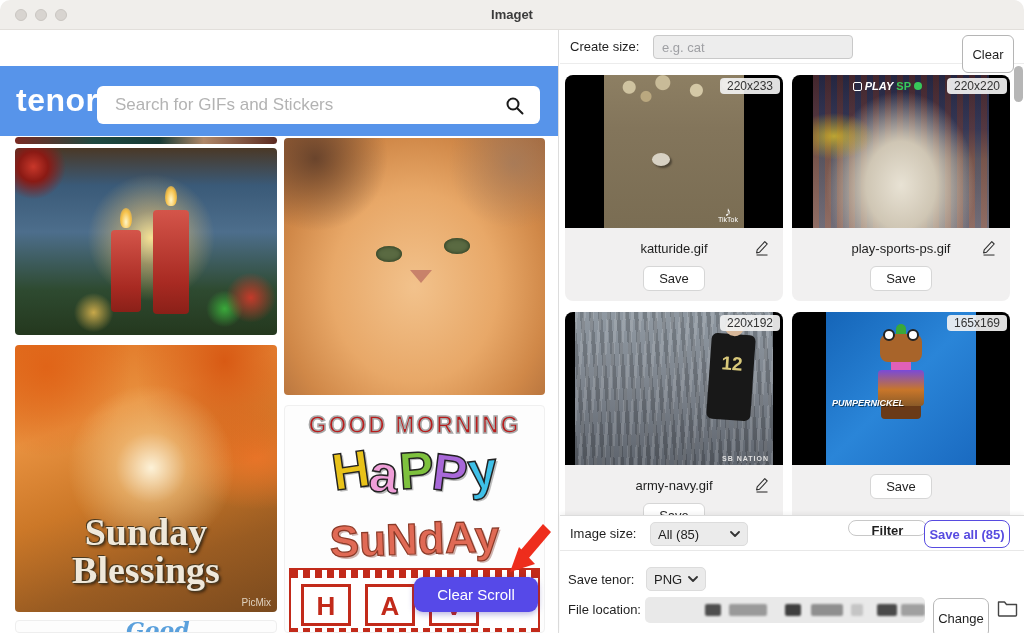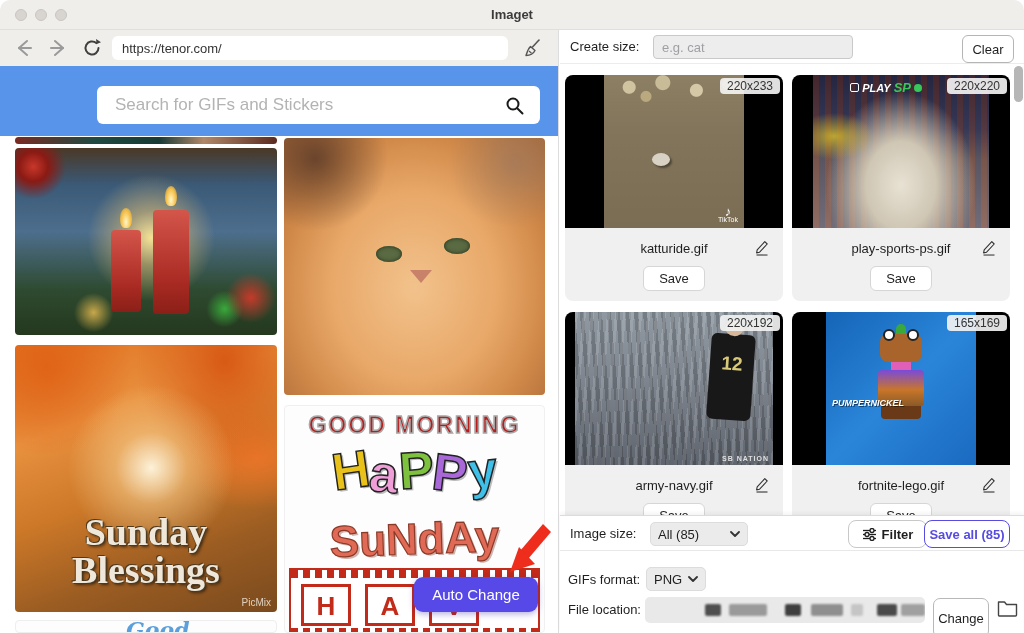--- a/index.html
+++ b/index.html
@@ -102,21 +102,21 @@
   .sb0{left:10px;} .sb1{left:74px;} .sb2{left:138px;}
 
   
   .right-pane { position:absolute; left:560px; top:30px; width:464px; height:603px; background:#fff; }
   .album-bar { position:absolute; left:0; top:0; width:100%; height:34px; background:#fff; border-bottom:1px solid #ececec; }
   .album-label { position:absolute; left:10px; top:9px; font-size:13px; color:#1f1f1f; }
   .album-input { position:absolute; left:93px; top:5px; width:200px; height:24px; background:#ededed;
                  border:1px solid #c9c9c9; border-radius:4px; font-size:13px; padding:0 8px; color:#333; outline:none;
                  font-family:"Liberation Sans","DejaVu Sans",sans-serif; }
   .album-input::placeholder { color:#9fa0a4; }
-  .clear-btn { position:absolute; left:402px; top:5px; width:52px; height:28px; background:#fff;
+  .clear-btn { position:absolute; left:402px; top:5px; width:52px; height:38px; background:#fff;
                border:1px solid #b5b5b5; border-radius:6px; font-size:13px; color:#1f1f1f; cursor:pointer;
                font-family:"Liberation Sans","DejaVu Sans",sans-serif; }
 
   .cards-viewport { position:absolute; left:0; top:34px; width:100%; height:451px; overflow:hidden; }
   .card { position:absolute; width:218px; height:226px; background:#f1f0f0; border-radius:8px; }
   .card1{left:5px; top:11px;} .card2{left:232px; top:11px;} .card3{left:5px; top:248px;} .card4{left:232px; top:248px;}
   .card-img { position:relative; width:100%; height:153px; background:#000; border-radius:8px 8px 0 0; overflow:hidden; }
   .photo { position:absolute; top:0; bottom:0; left:50%; transform:translateX(-50%); }
   .photo-kat { width:140px;
       background:
@@ -132,21 +132,21 @@
   .tiktok .note { font-size:13px; display:block; }
   .photo-play { width:176px;
       background:
         radial-gradient(ellipse at 12% 40%, rgba(220,190,40,.8) 0%, rgba(0,0,0,0) 18%),
         radial-gradient(ellipse at 50% 72%, #e8e2d4 0%, #cfc6b4 28%, rgba(0,0,0,0) 60%),
         repeating-linear-gradient(90deg, rgba(160,40,40,.25) 0 6px, rgba(40,40,120,.25) 6px 12px),
         linear-gradient(180deg,#23252e 0%,#3a3d4a 35%,#6a6458 55%,#8a8478 100%); }
   .play-logo { position:absolute; top:5px; right:88px; display:flex; align-items:center; gap:3px; }
   .play-logo .lbox { width:9px; height:9px; border:1.5px solid #fff; border-radius:2px; }
   .play-logo .lplay { color:#fff; font-weight:bold; font-style:italic; font-size:11px; }
-  .play-logo .lspo { color:#38c85a; font-weight:bold; font-style:italic; font-size:13px; }
+  .play-logo .lspo { color:#38c85a; font-weight:bold; font-size:11px; }
   .play-logo .ldot { width:8px; height:8px; border-radius:50%; background:#38c85a; }
   .photo-army { width:198px;
       background:
         repeating-linear-gradient(95deg, rgba(255,255,255,.13) 0 3px, transparent 3px 8px),
         repeating-linear-gradient(85deg, rgba(0,0,0,.18) 0 4px, transparent 4px 9px),
         linear-gradient(180deg,#9099a2 0%,#7e858e 45%,#5f656e 100%); }
   .army-guy { position:absolute; right:20px; top:22px; width:44px; height:86px; background:#181818;
               border-radius:6px; transform:rotate(4deg); text-align:center; }
   .army-guy .num { color:#d8c87a; font-size:19px; font-weight:bold; line-height:60px; }
   .army-guy::before { content:""; position:absolute; left:13px; top:-14px; width:18px; height:16px;
@@ -177,24 +177,24 @@
 
   .bottom-bar { position:absolute; left:0; top:485px; width:100%; height:118px; background:#fff;
                 border-top:1px solid #dcdcdc; box-shadow:0 -2px 4px rgba(0,0,0,.05); }
   .bb-label { position:absolute; font-size:13px; color:#1f1f1f; }
   .size-label { left:10px; top:10px; }
   .mac-select { position:absolute; height:24px; background:#ebebeb; border:1px solid #dcdcdc; border-radius:5px;
                 display:flex; align-items:center; justify-content:space-between; padding:0 7px; font-size:13px;
                 color:#1f1f1f; cursor:pointer; }
   .size-select { left:90px; top:6px; width:98px; }
   .row-divider { position:absolute; left:0; top:34px; width:100%; border-top:1px solid #e8e8e8; }
-  .filter-btn { position:absolute; left:288px; top:4px; width:79px; height:28px; background:#fff;
+  .filter-btn { position:absolute; left:288px; top:4px; width:79px; height:16px; background:#fff;
                 border:1px solid #c8c8c8; border-radius:8px; display:flex; align-items:center; justify-content:center;
                 gap:5px; font-size:13px; font-weight:bold; color:#1f1f1f; cursor:pointer;
-                font-family:"Liberation Sans","DejaVu Sans",sans-serif; }
+                font-family:"Liberation Sans","DejaVu Sans",sans-serif;flex-direction:column; }
   .saveall-btn { position:absolute; left:364px; top:4px; width:86px; height:28px; background:#fff;
                  border:1.5px solid var(--save-all-purple,#574be0); border-radius:8px; font-size:13px; font-weight:bold;
                  color:var(--save-all-purple,#574be0); cursor:pointer;
                  font-family:"Liberation Sans","DejaVu Sans",sans-serif; }
   .format-label { left:8px; top:56px; }
   .format-select { left:86px; top:51px; width:60px; }
   .loc-label { left:8px; top:86px; }
   .loc-field { position:absolute; left:85px; top:81px; width:280px; height:26px; background:#e9e9e9;
                border-radius:5px; overflow:hidden; }
   .blur-block { position:absolute; top:7px; height:12px; border-radius:2px; filter:blur(1.2px); }
@@ -216,42 +216,23 @@
 <div class="window">
 
   <div class="titlebar">
     <span class="tl r"></span>
     <span class="tl y"></span>
     <span class="tl g"></span>
     <div class="win-title">Imaget</div>
   </div>
 
   <div class="left-pane">
-    <div class="navbar">
-      <svg class="nav-icon" style="left:14px" viewBox="0 0 20 20">
-        <path d="M13 3 L5 10 L13 17" fill="none" stroke="#9a9a9a" stroke-width="2" stroke-linecap="round" stroke-linejoin="round"></path>
-        <line x1="5" y1="10" x2="17" y2="10" stroke="#9a9a9a" stroke-width="2" stroke-linecap="round"></line>
-      </svg>
-      <svg class="nav-icon" style="left:48px" viewBox="0 0 20 20">
-        <path d="M7 3 L15 10 L7 17" fill="none" stroke="#9a9a9a" stroke-width="2" stroke-linecap="round" stroke-linejoin="round"></path>
-        <line x1="3" y1="10" x2="15" y2="10" stroke="#9a9a9a" stroke-width="2" stroke-linecap="round"></line>
-      </svg>
-      <svg class="nav-icon" style="left:82px" viewBox="0 0 20 20">
-        <path d="M16.5 10 a6.5 6.5 0 1 1 -2.2-4.9" fill="none" stroke="#3f3f3f" stroke-width="2" stroke-linecap="round"></path>
-        <path d="M14 1 L14.6 6 L19 4.2 Z" fill="#3f3f3f"></path>
-      </svg>
-      <input class="url-field" type="text" value="https://tenor.com/" style="">
-      <svg class="broom" viewBox="0 0 22 22">
-        <line x1="17" y1="3" x2="10.5" y2="10" stroke="#555" stroke-width="1.6" stroke-linecap="round"></line>
-        <path d="M8.5 9.5 L13 13.5 C11.5 16.5 7.5 18.5 4 18.5 C5 15.5 5.8 12 8.5 9.5 Z" fill="none" stroke="#555" stroke-width="1.4" stroke-linejoin="round"></path>
-        <line x1="7" y1="14" x2="9.5" y2="16.2" stroke="#555" stroke-width="1.2"></line>
-      </svg>
-    </div>
 
     <div class="tenor-header">
+      <div class="tenor-logo">tenor</div>
       <input class="tenor-search" type="text" placeholder="Search for GIFs and Stickers" style="">
       <svg class="search-mag" viewBox="0 0 20 20">
         <circle cx="8" cy="8" r="5.5" fill="none" stroke="#1a1a1a" stroke-width="2"></circle>
         <line x1="12.2" y1="12.2" x2="17.5" y2="17.5" stroke="#1a1a1a" stroke-width="2" stroke-linecap="round"></line>
       </svg>
     </div>
 
     <div class="grid">
       <div class="gif gif-prev-sliver"></div>
 
@@ -370,27 +351,20 @@
                   <span class="eye re"></span>
                 </div>
               <div class="tongue"></div>
               <div class="torso"></div>
               <div class="legs"></div>
             </div>
             <span class="fort-caption">PUMPERNICKEL</span>
           </div>
           <span class="badge">165x169</span>
         </div>
-        <div class="fname-row">
-          <span class="fname">fortnite-lego.gif</span>
-          <svg class="edit-icon" viewBox="0 0 15 17">
-            <path d="M3.2 10.8 L10.8 2.6 L13.2 5 L5.6 13.2 L2.6 13.9 Z" fill="none" stroke="#333" stroke-width="1.1" stroke-linejoin="round"></path>
-            <line x1="2.5" y1="16" x2="13.5" y2="16" stroke="#333" stroke-width="1.1"></line>
-          </svg>
-        </div>
         <button class="save-btn">Save</button>
       </div>
 
       <div class="scroll-thumb"></div>
     </div>
 
     <div class="bottom-bar">
       <span class="bb-label size-label">Image size:</span>
       <div class="mac-select size-select">
         <span>All (85)</span>
@@ -405,21 +379,21 @@
           <line x1="1" y1="6.5" x2="14" y2="6.5" stroke="#1f1f1f" stroke-width="1.3"></line>
           <circle cx="5" cy="6.5" r="2" fill="#fff" stroke="#1f1f1f" stroke-width="1.3"></circle>
           <line x1="1" y1="10.5" x2="14" y2="10.5" stroke="#1f1f1f" stroke-width="1.3"></line>
           <circle cx="10" cy="10.5" r="2" fill="#fff" stroke="#1f1f1f" stroke-width="1.3"></circle>
         </svg>
         <span>Filter</span>
       </button>
       <button class="saveall-btn">Save all (85)</button>
       <div class="row-divider"></div>
 
-      <span class="bb-label format-label">GIFs format:</span>
+      <span class="bb-label format-label">Save tenor:</span>
       <div class="mac-select format-select">
         <span>PNG</span>
         <svg width="10" height="6" viewBox="0 0 10 6">
             <polyline points="1,1 5,5 9,1" fill="none" stroke="#333" stroke-width="1.8" stroke-linecap="round" stroke-linejoin="round"></polyline>
           </svg>
       </div>
 
       <span class="bb-label loc-label">File location:</span>
       <div class="loc-field">
         <span class="blur-block" style="left:60px;width:16px;background:#4f4f4f"></span>
@@ -430,19 +404,19 @@
         <span class="blur-block" style="left:232px;width:20px;background:#4a4a4a"></span>
         <span class="blur-block" style="left:256px;width:24px;background:#a0a0a0"></span>
       </div>
       <button class="change-btn">Change</button>
       <svg class="folder-icon" viewBox="0 0 21 19">
         <path d="M1.5 4 h6 l2 2.5 h10 v10.5 a1 1 0 0 1 -1 1 h-16 a1 1 0 0 1 -1 -1 Z" fill="none" stroke="#444" stroke-width="1.4" stroke-linejoin="round"></path>
       </svg>
     </div>
   </div>
 
-  <button class="autoscroll-btn">Auto Change</button>
+  <button class="autoscroll-btn">Clear Scroll</button>
   <svg class="red-arrow" viewBox="0 0 46 52">
     <path d="M37 2 L45 10 L22 37 L14 29 Z" fill="var(--arrow-red,#ee2d1c)"></path>
     <path d="M4 50 L29 42 L13 25 Z" fill="var(--arrow-red,#ee2d1c)"></path>
   </svg>
 
 </div>
 
 </body></html>

